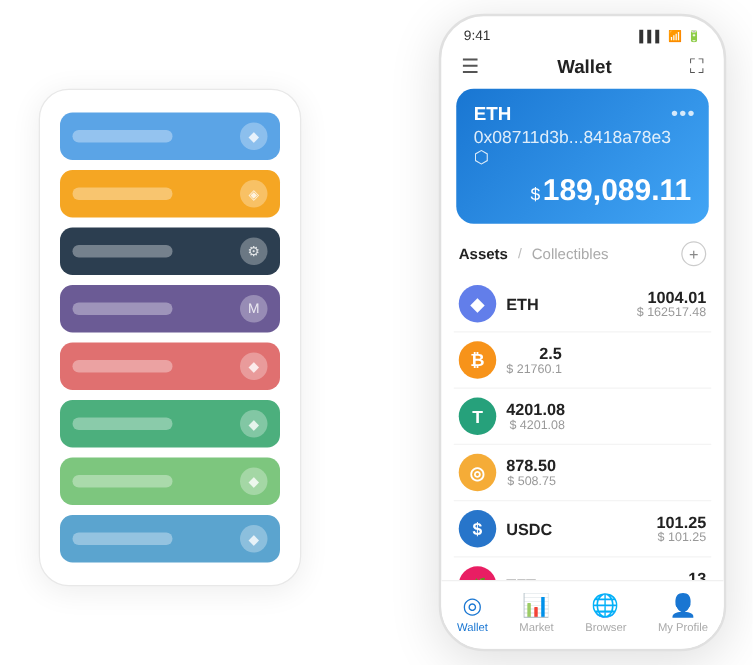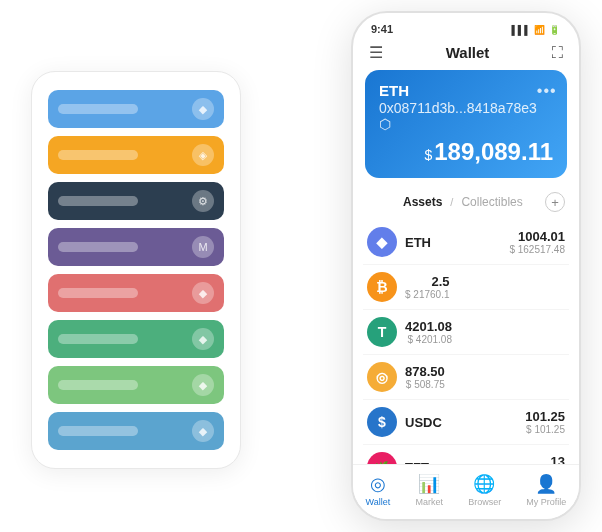--- a/index.html
+++ b/index.html
@@ -83,25 +83,25 @@
       overflow: hidden;
       z-index: 2;
       display: flex;
       flex-direction: column;
     }
 
     
     .status-bar {
       display: flex;
       justify-content: space-between;
-      align-items: flex-end;
+      align-items: center;
       padding: 10px 18px 4px 18px;
       font-size: 11px;
       color: #333;
-      font-weight: 700;
+      font-weight: 400;
     }
     .status-icons {
       display: flex;
       gap: 4px;
       align-items: center;
       font-size: 9px;
     }
 
     
     .nav-bar {
@@ -172,21 +172,20 @@
     }
     .assets-tabs {
       display: flex;
       gap: 8px;
       align-items: center;
       font-size: 12px;
     }
     .assets-tab-active {
       color: #222;
       font-weight: 600;
-      margin-left: 36px;
     }
     .assets-tab-sep {
       color: #bbb;
       font-size: 11px;
     }
     .assets-tab-inactive {
       color: #aaa;
     }
     .assets-add {
       width: 20px;

